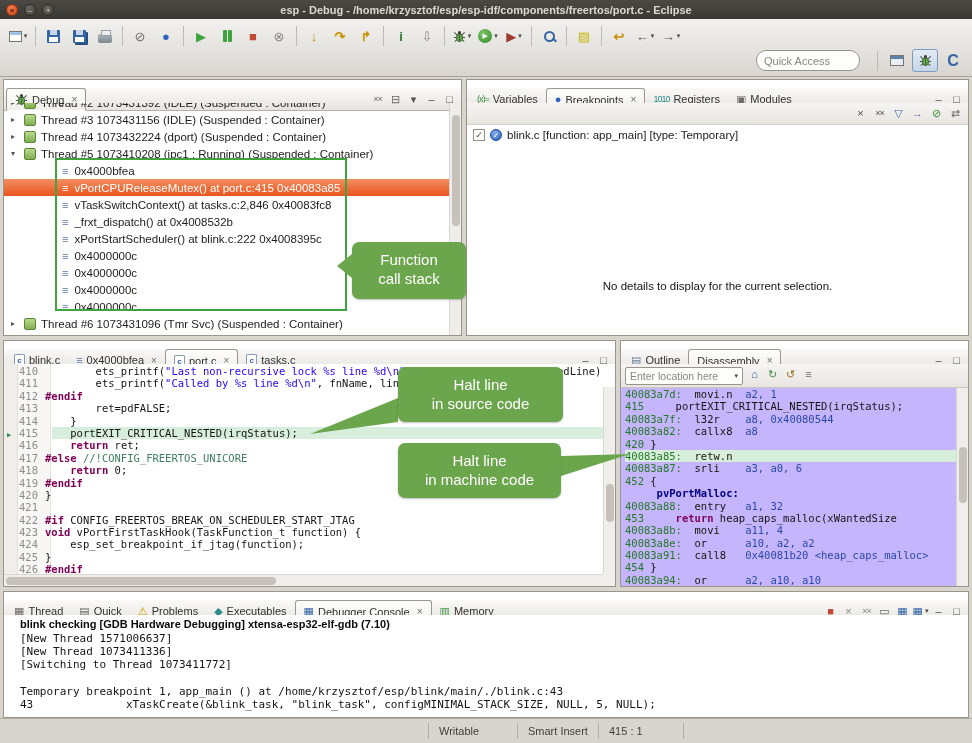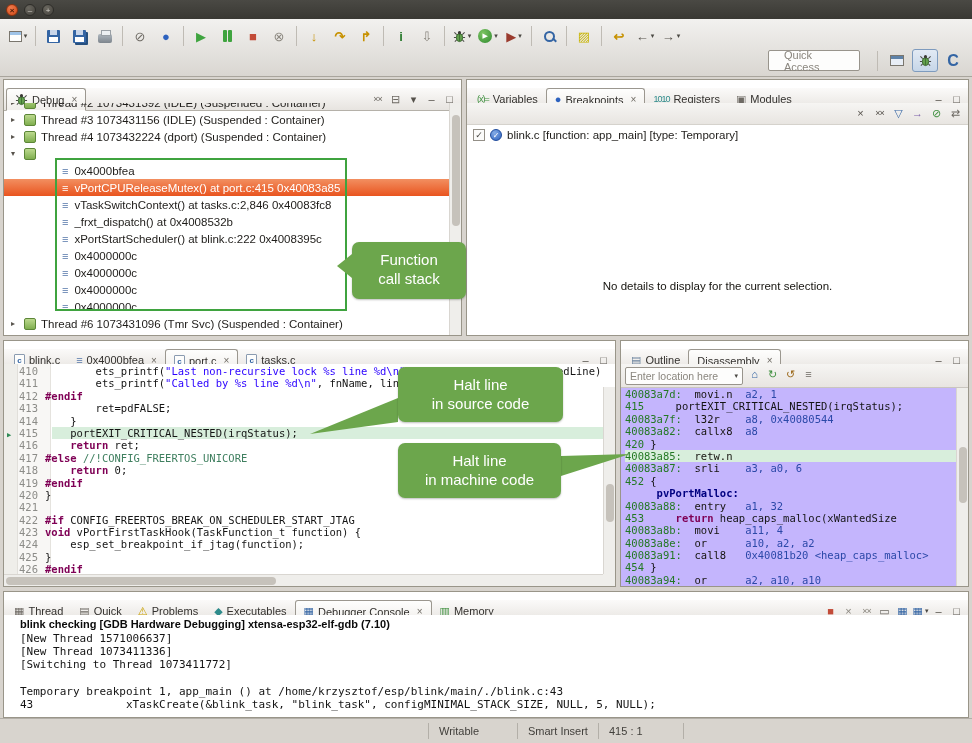--- a/index.html
+++ b/index.html
@@ -14,21 +14,21 @@
   .wtitle{flex:1;text-align:center;font-size:11px;font-weight:bold;color:#DCD8D0;padding-right:54px;white-space:nowrap;overflow:hidden}
 
   
   .toolbar{position:absolute;left:0;top:19px;width:100%;height:58px;background:linear-gradient(#F2F1EF,#D9D6D1);border-bottom:1px solid #A9A59D}
   .ticons{position:absolute;left:5px;top:4px;display:flex;align-items:center;height:26px}
   .tbtn{min-width:24px;height:24px;display:flex;align-items:center;justify-content:center;margin:0 1px;border-radius:3px}
   .tbtn .ig{font-size:13px;line-height:1}
   .ig.sm{font-size:9px !important;letter-spacing:-1px}
   .tsep{width:1px;height:20px;background:#BFBBB4;margin:0 4px}
   .dd{font-size:7px;color:#4A4843;margin-left:2px}
-  .qa-box{position:absolute;right:112px;top:31px;width:92px;height:21px;background:#FDFDFC;border:1px solid #98948C;border-radius:2px;font-size:11px;color:#8A867E;display:flex;align-items:center;padding:0 15px}
+  .qa-box{position:absolute;right:112px;top:31px;width:104px;height:21px;background:#FDFDFC;border:1px solid #98948C;border-radius:10px;font-size:11px;color:#8A867E;display:flex;align-items:center;padding:0 7px}
   .persps{position:absolute;right:6px;top:30px;display:flex;align-items:center}
   .pbtn{width:26px;height:23px;display:flex;align-items:center;justify-content:center;border-radius:3px;border:1px solid transparent;margin-left:2px}
   .pbtn.active{background:linear-gradient(#E2EAF4,#C6D6E8);border-color:#7E9BBE}
   .psep{width:1px;height:20px;background:#BFBBB4;margin:0 4px}
 
   
   .ic-floppy{width:13px;height:13px;background:#3465A4;border-radius:1px;position:relative;display:inline-block}
   .ic-floppy::before{content:"";position:absolute;left:3px;top:0;width:7px;height:5px;background:#C9D6EA}
   .ic-floppy::after{content:"";position:absolute;left:2px;bottom:1px;width:9px;height:5px;background:#FFF}
   .ic-floppy.all{box-shadow:2px 2px 0 #27507F}
@@ -137,20 +137,21 @@
 <body>
 
 <div id="app">
 
   <div class="titlebar">
     <div class="winbtns">
       <span class="winbtn close">×</span>
       <span class="winbtn">–</span>
       <span class="winbtn">+</span>
     </div>
+    <div class="wtitle">esp - Debug - /home/krzysztof/esp/esp-idf/components/freertos/port.c - Eclipse</div>
   </div>
 
   <div class="toolbar">
     <div class="ticons">
         <span class="tbtn">
           <span class="ic-newwin"></span>
           <span class="dd">▾</span>
         </span>
         <div class="tsep"></div>
         <span class="tbtn">
@@ -308,20 +309,21 @@
           <span class="ttext">Thread #3 1073431156 (IDLE) (Suspended : Container)</span>
         </div>
         <div class="trow">
           <span class="arrow">▸</span>
           <span class="ic-thr"></span>
           <span class="ttext">Thread #4 1073432224 (dport) (Suspended : Container)</span>
         </div>
         <div class="trow">
           <span class="arrow">▾</span>
           <span class="ic-thr"></span>
+          <span class="ttext">Thread #5 1073410208 (ipc1 : Running) (Suspended : Container)</span>
         </div>
         <div class="trow frame">
           <span class="ic-frame">≡</span>
           <span class="ttext">0x4000bfea</span>
         </div>
         <div class="trow sel frame">
           <span class="ic-frame">≡</span>
           <span class="ttext">vPortCPUReleaseMutex() at port.c:415 0x40083a85</span>
         </div>
         <div class="trow frame">

